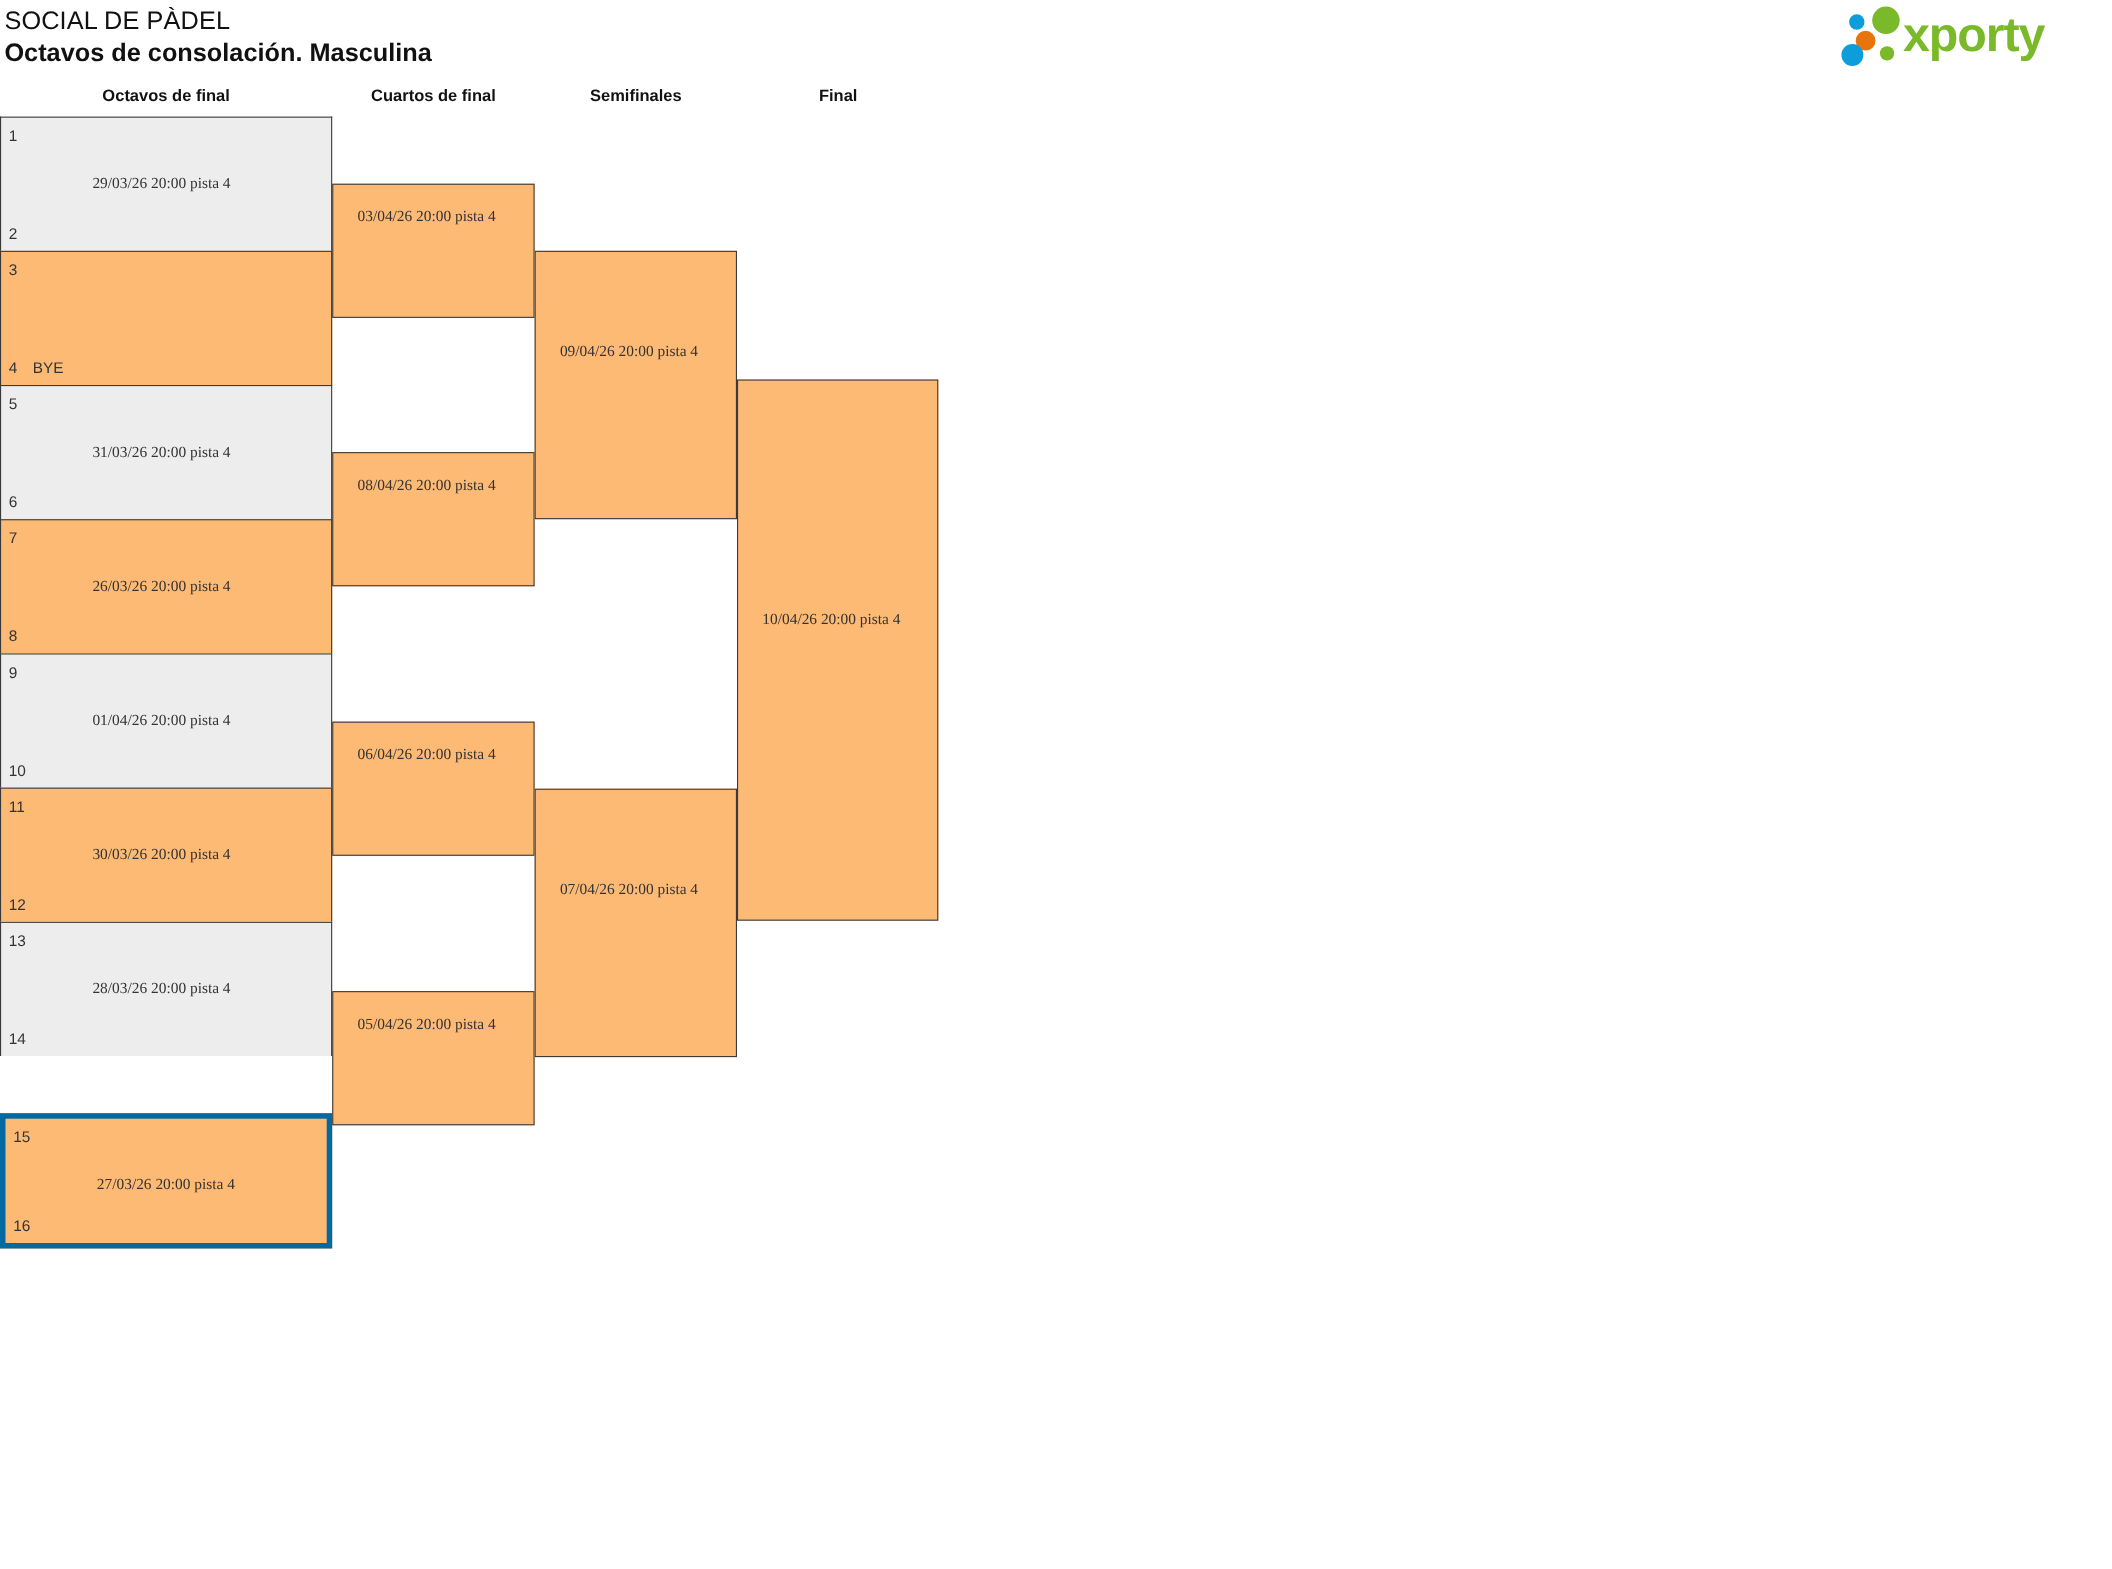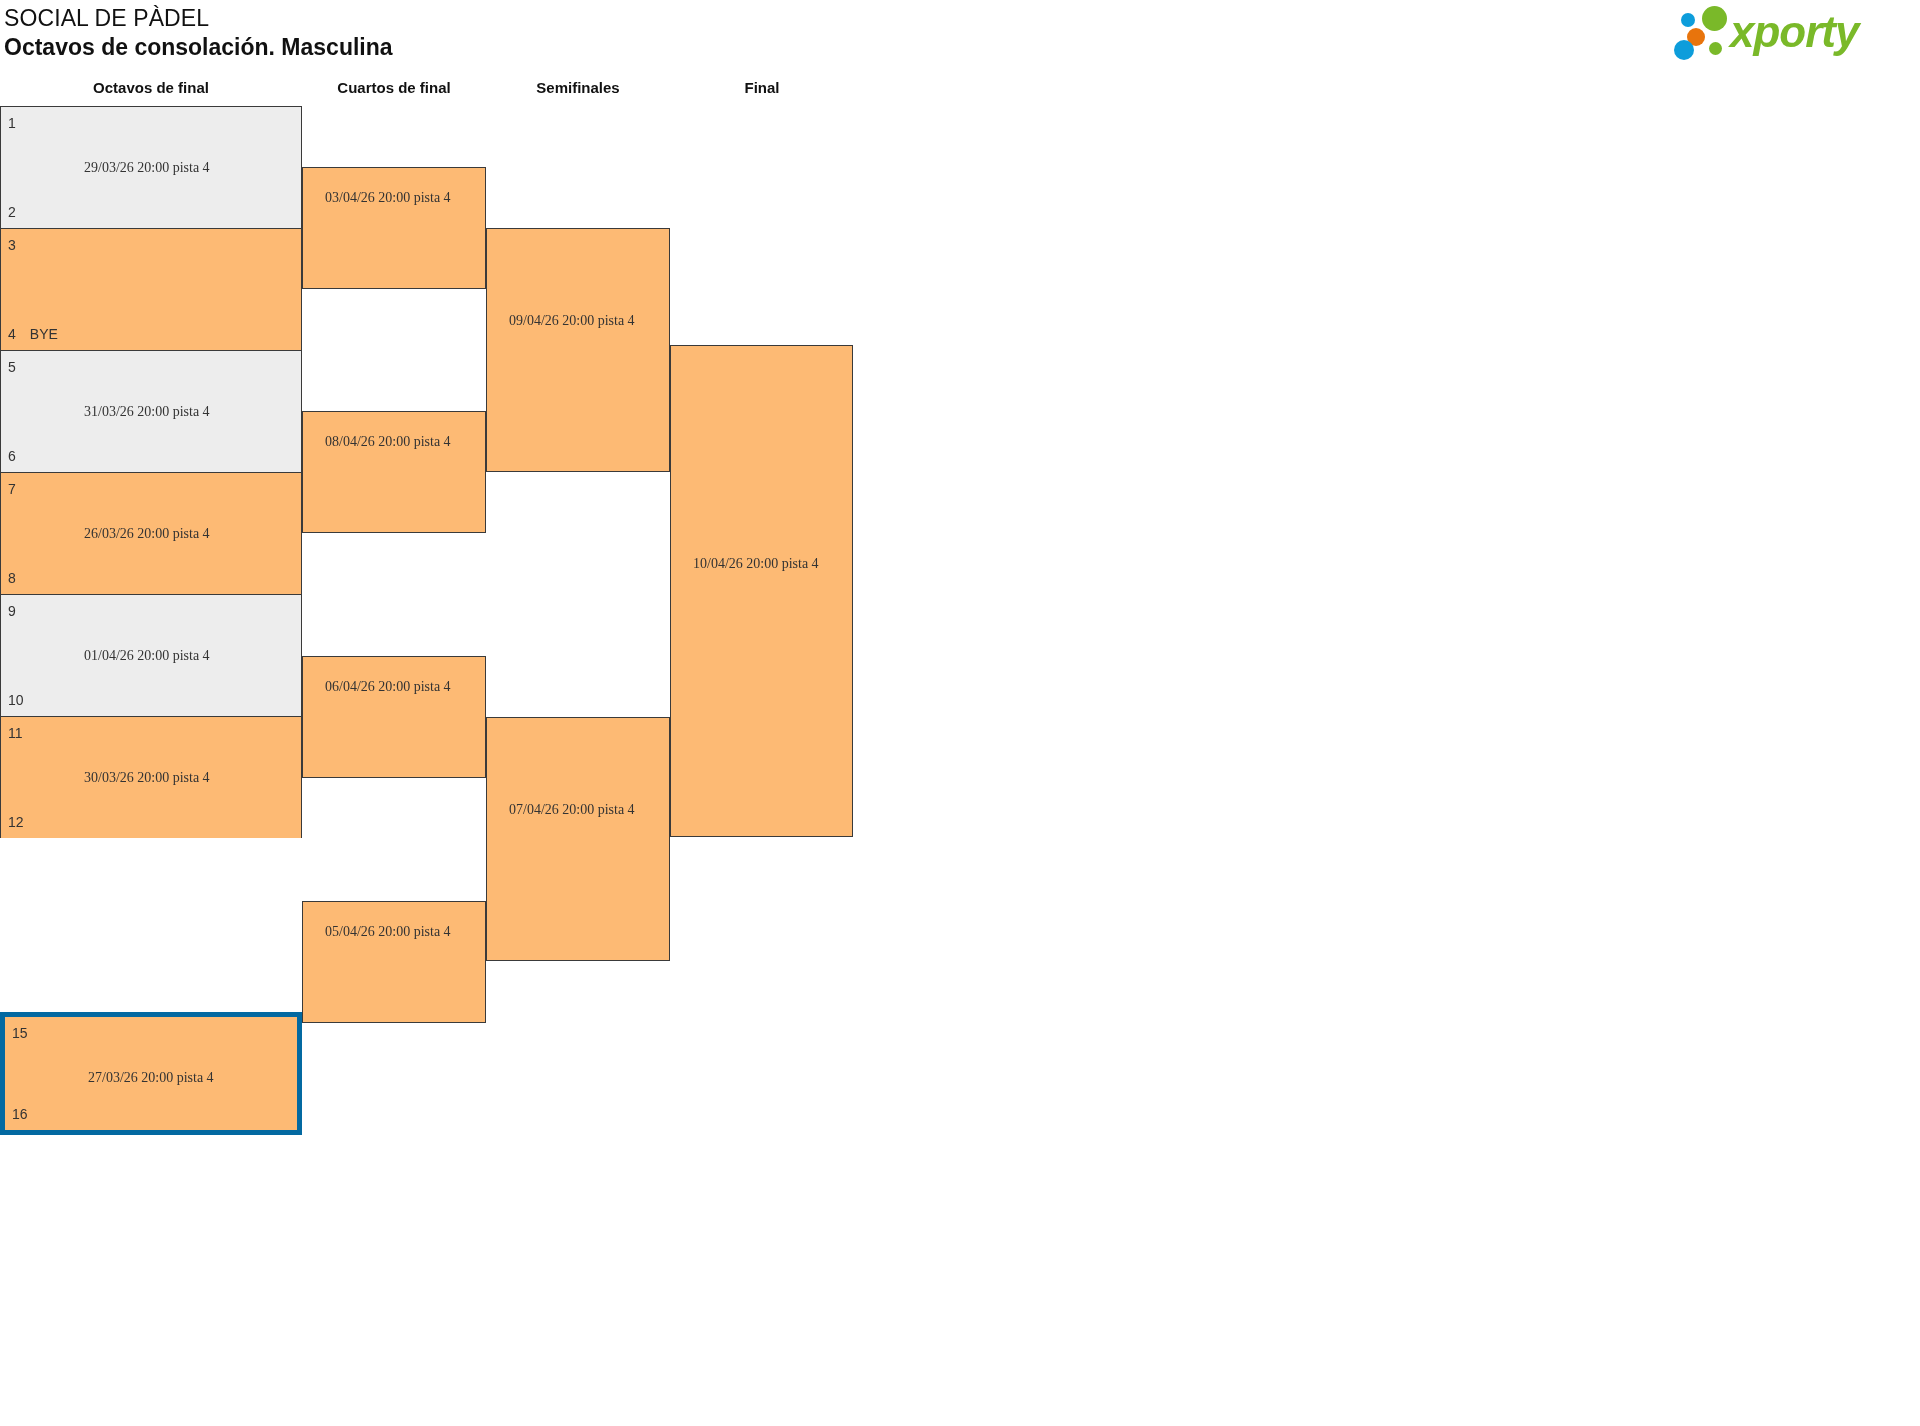--- a/index.html
+++ b/index.html
@@ -9,21 +9,21 @@
     color:#1a1a1a;position:relative;overflow:hidden;
   }
   #page{position:absolute;left:0;top:0;width:1920px;height:1426px;}
 
   
   .title-block{position:absolute;left:4px;top:4px;}
   .title-line1{font-size:23px;line-height:28px;letter-spacing:.1px;color:#111;white-space:nowrap;}
   .title-line2{font-size:23px;line-height:30px;font-weight:700;color:#111;white-space:nowrap;}
 
   
-  .logo{position:absolute;left:1672px;top:4px;width:240px;height:56px;font-style:italic;}
+  .logo{position:absolute;left:1672px;top:4px;width:240px;height:56px;}
   .logo-dots{position:absolute;left:0;top:0;width:60px;height:54px;}
   .dot{position:absolute;border-radius:50%;}
   .d1{left:9px;top:9px;width:14px;height:14px;background:#0d9ddb;}
   .d2{left:30px;top:2px;width:25px;height:25px;background:#7ab929;}
   .d3{left:15px;top:24px;width:18px;height:18px;background:#e8740c;}
   .d4{left:2px;top:36px;width:20px;height:20px;background:#0d9ddb;}
   .d5{left:37px;top:38px;width:13px;height:13px;background:#7ab929;}
   .logo-word{position:absolute;left:58px;top:2px;font-size:44px;line-height:52px;
     font-weight:700;color:#7ab929;letter-spacing:-1px;}
 
@@ -90,20 +90,25 @@
   <div class="slot grey" style="left:0;top:594px;width:302px;height:122px;border:1px solid #3a3a3a;border-bottom:none;">
     <span class="seed seed-top">9</span>
     <span class="seed seed-bot">10</span>
     <span class="matchdate" style="left:83px;top:52px;">01/04/26 20:00 pista 4</span>
   </div>
   <div class="slot white" style="left:0;top:716px;width:302px;height:122px;border:1px solid #3a3a3a;border-bottom:none;">
     <span class="seed seed-top">11</span>
     <span class="seed seed-bot">12</span>
     <span class="matchdate" style="left:83px;top:52px;">30/03/26 20:00 pista 4</span>
   </div>
+  <div class="slot grey" style="left:0;top:838px;width:302px;height:122px;border:1px solid #3a3a3a;border-bottom:none;">
+    <span class="seed seed-top">13</span>
+    <span class="seed seed-bot">14</span>
+    <span class="matchdate" style="left:83px;top:52px;">28/03/26 20:00 pista 4</span>
+  </div>
   <div class="slot white" style="left:0;top:1012px;width:302px;height:123px;border:5px solid #0369a1;">
     <span class="seed seed-top">15</span>
     <span class="seed seed-bot">16</span>
     <span class="matchdate" style="left:83px;top:52px;">27/03/26 20:00 pista 4</span>
   </div>
 
   <div class="slot white" style="left:302px;top:167px;width:184px;height:122px;border:1px solid #3a3a3a;">
     <span class="matchdate" style="left:22px;top:21px;">03/04/26 20:00 pista 4</span>
   </div>
   <div class="slot white" style="left:302px;top:411px;width:184px;height:122px;border:1px solid #3a3a3a;">

